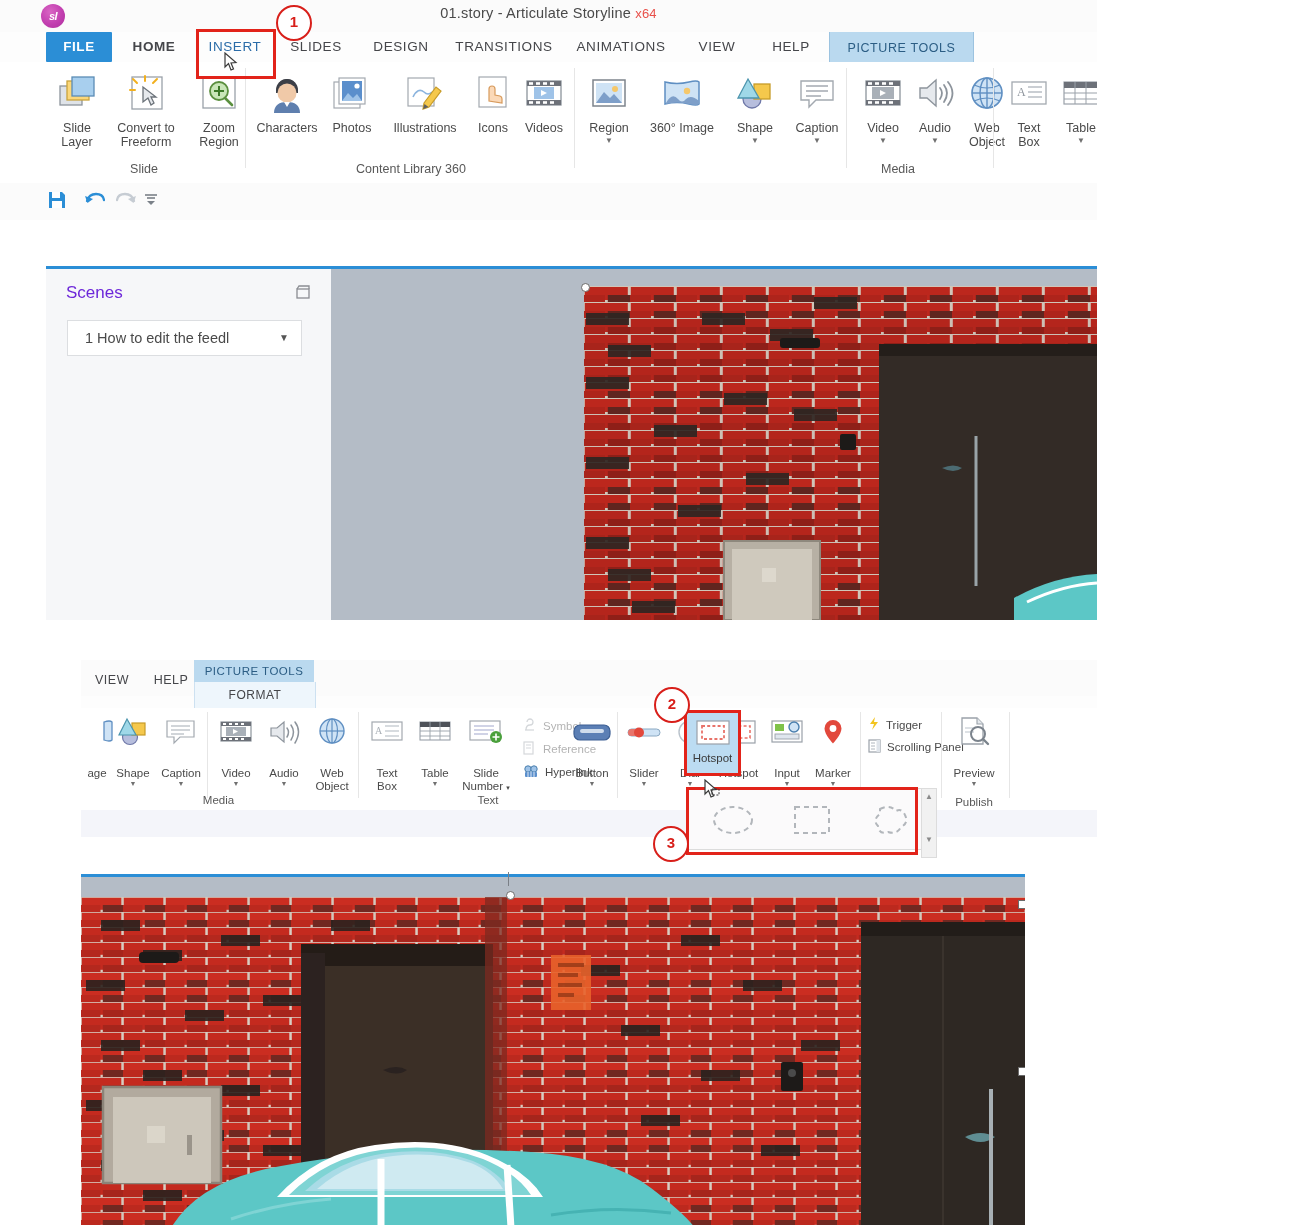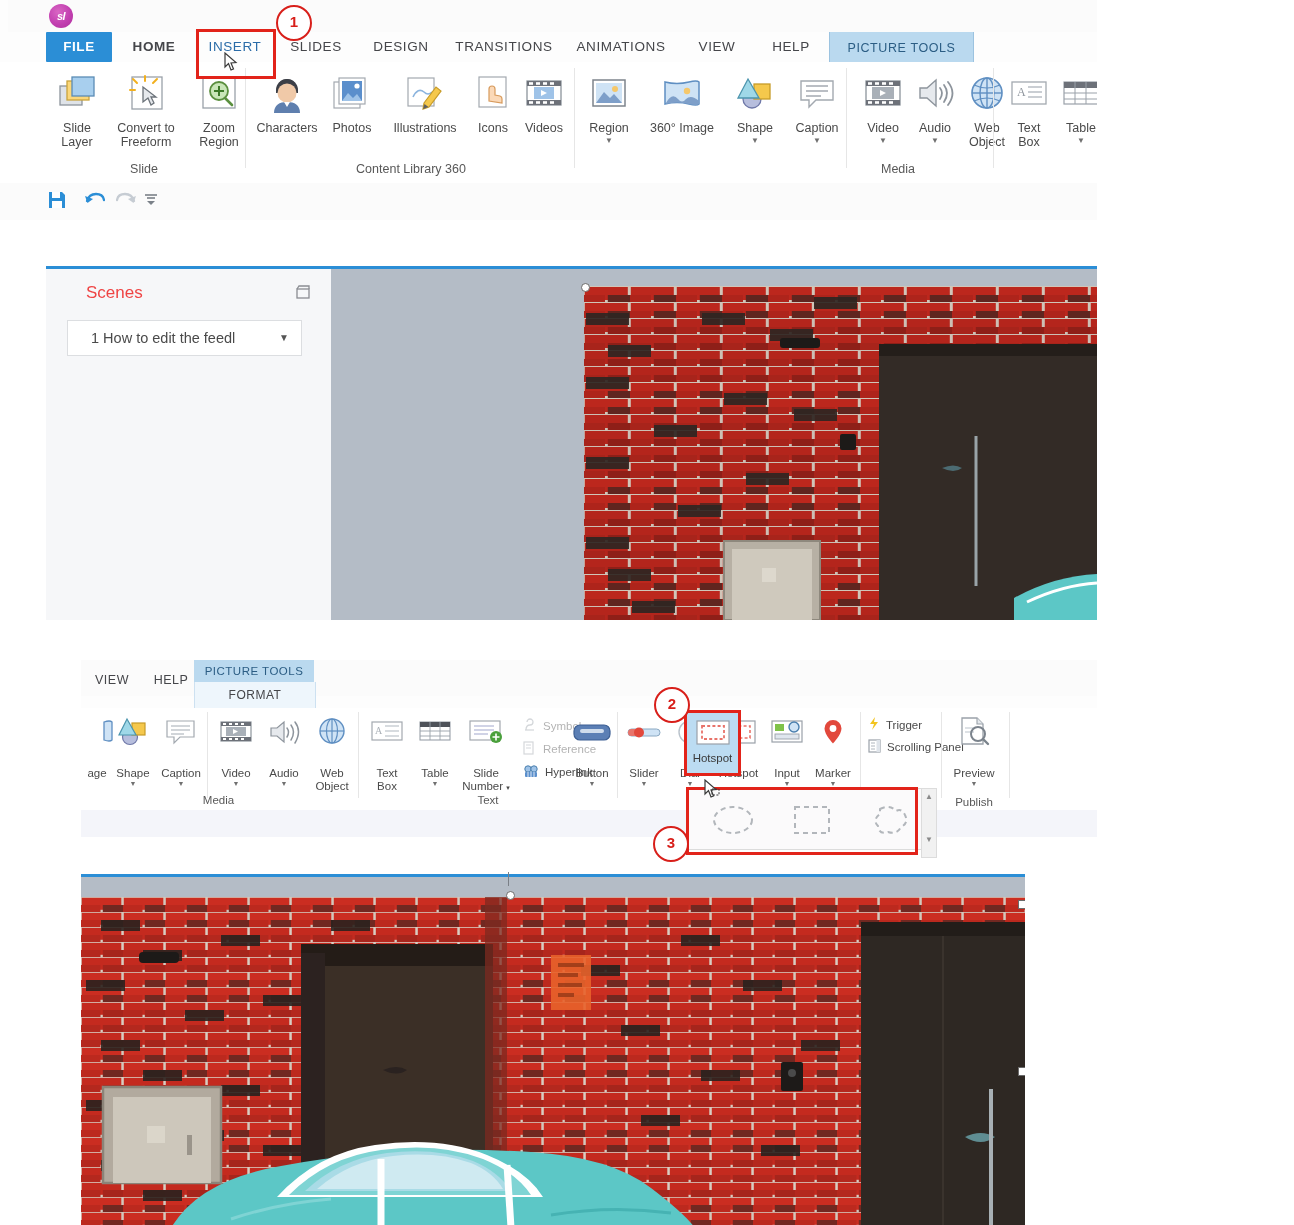--- a/index.html
+++ b/index.html
@@ -3,21 +3,21 @@
 <meta charset="utf-8">
 <style>
   html,body{margin:0;padding:0;background:#ffffff;}
   body{width:1294px;height:1225px;font-family:"Liberation Sans",sans-serif;
        -webkit-font-smoothing:antialiased;position:relative;overflow:hidden;}
   .page{position:absolute;left:0;top:0;width:1097px;height:1225px;background:#ffffff;}
 
   
   .ribbon1{position:absolute;left:0;top:0;width:1097px;height:183px;background:#fdfdfd;
            border-bottom:1px solid #e2e2e2;overflow:hidden;}
-  .titlebar{position:absolute;left:8px;top:0;width:1097px;height:32px;background:#fbfbfb;}
+  .titlebar{position:absolute;left:0;top:0;width:1097px;height:32px;background:#fbfbfb;}
   .sl-logo{position:absolute;left:41px;top:4px;width:24px;height:24px;border-radius:50%;
            background:radial-gradient(circle at 38% 33%,#d966c4 0%,#c23fb0 55%,#ad2f9d 100%);
            color:#fff;font-size:11px;font-weight:bold;line-height:24px;text-align:center;
            letter-spacing:-.5px;font-style:italic;}
   .apptitle{position:absolute;left:0;top:5px;width:1097px;text-align:center;font-size:14.5px;
             color:#4a4a4a;letter-spacing:.2px;}
   .apptitle .x64{color:#e8504a;font-size:13px;}
 
   .tabstrip{position:absolute;left:0;top:32px;width:1097px;height:30px;}
   .tab{position:absolute;top:0;height:30px;line-height:30px;font-size:13.5px;color:#4472a8;
@@ -58,25 +58,25 @@
   .slidetab{position:absolute;left:226px;top:231px;width:155px;height:38px;background:#2b8ed6;
             color:#fff;font-size:14px;line-height:40px;padding-left:10px;box-sizing:border-box;
             letter-spacing:.2px;cursor:default;}
   .slidetab .xc{position:absolute;right:7px;top:1px;font-size:12px;color:#e9f3fb;cursor:pointer;}
 
   
   .stage{position:absolute;left:46px;top:269px;width:1051px;height:351px;background:#f4f5f7;
          overflow:hidden;}
   .scenes{position:absolute;left:0;top:0;width:285px;height:351px;background:#f6f7f9;
           border-right:1px solid #e3e5e8;}
-  .scenes-title{position:absolute;left:20px;top:14px;font-size:17px;color:#ef4444;margin-left:20px;}
+  .scenes-title{position:absolute;left:20px;top:14px;font-size:17px;color:#6d28d9;}
   .scenes-ico{position:absolute;right:20px;top:16px;width:15px;height:14px;cursor:default;}
   .scene-select{position:absolute;left:21px;top:51px;width:235px;height:36px;background:#fff;
                 border:1px solid #dcdee1;box-sizing:border-box;font-size:14.5px;color:#4a4a4a;
-                line-height:34px;padding-left:23px;cursor:default;}
+                line-height:34px;padding-left:17px;cursor:default;}
   .scene-select .cv{position:absolute;right:12px;top:0;font-size:10px;color:#555;}
 
   
   .canvas{position:absolute;left:285px;top:0;width:766px;height:351px;background:#b4bcc6;}
   .slideimg{position:absolute;left:253px;top:17px;width:513px;height:334px;overflow:hidden;}
   .handle{position:absolute;width:7px;height:7px;background:#fff;border:1px solid #6b6b6b;
           border-radius:50%;z-index:30;}
 
   
   .ribbon2{position:absolute;left:81px;top:660px;width:1016px;height:177px;background:#fdfdfd;
@@ -123,20 +123,21 @@
 </style>
 </head>
 <body>
 
 <div class="page">
 
   <div class="ribbon1">
 
     <div class="titlebar">
       <div class="sl-logo">sl</div>
+      <div class="apptitle"><span>01.story -  Articulate Storyline </span><span class="x64">x64</span></div>
     </div>
 
     <div class="tabstrip">
       <div class="tab file" style="left:46px;width:66px;">FILE</div>
       <div class="tab plain" style="left:120px;width:68px;font-weight:bold;">HOME</div>
       <div class="tab plain" style="left:196px;width:78px;color:#2b6ca8;">INSERT</div>
       <div class="tab plain" style="left:280px;width:72px;">SLIDES</div>
       <div class="tab plain" style="left:362px;width:78px;">DESIGN</div>
       <div class="tab plain" style="left:446px;width:116px;">TRANSITIONS</div>
       <div class="tab plain" style="left:566px;width:110px;">ANIMATIONS</div>

